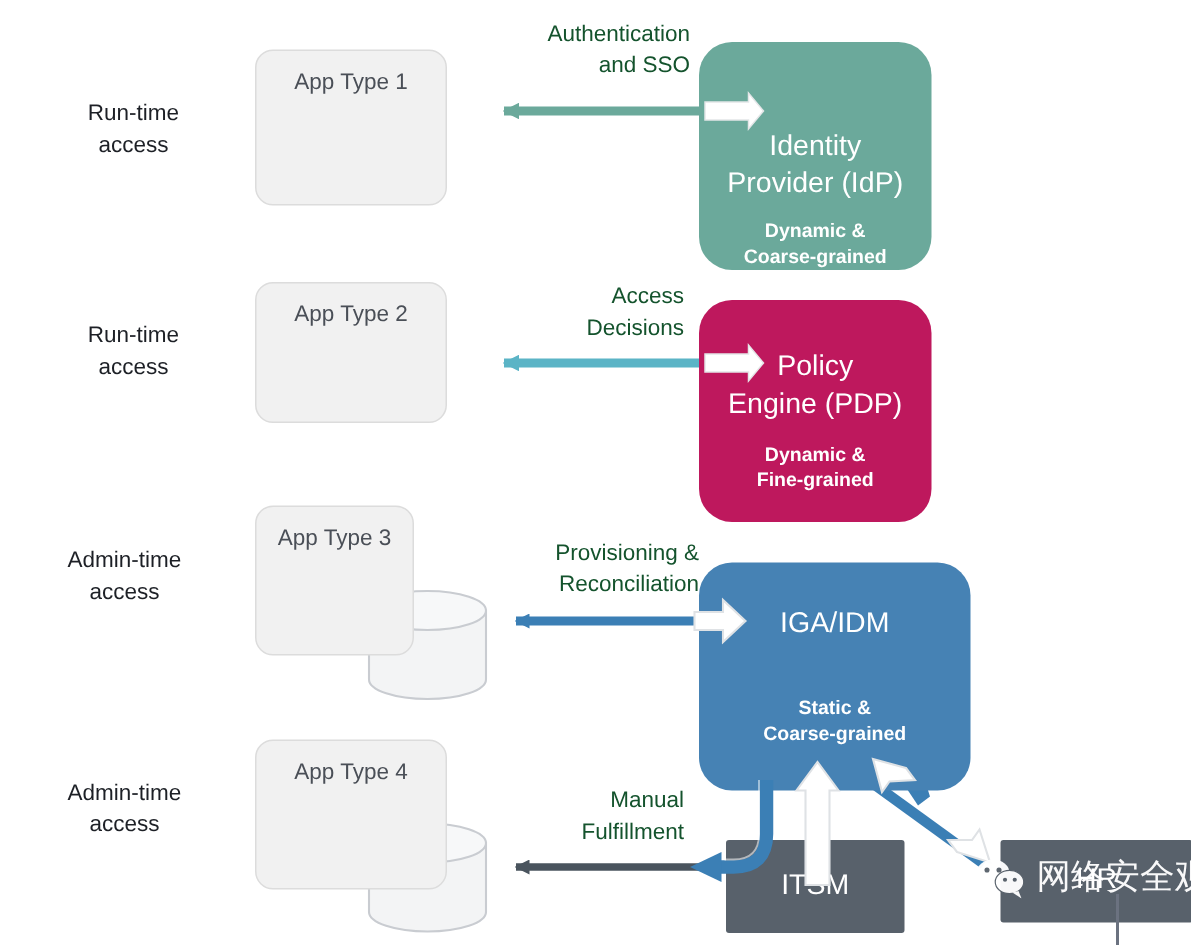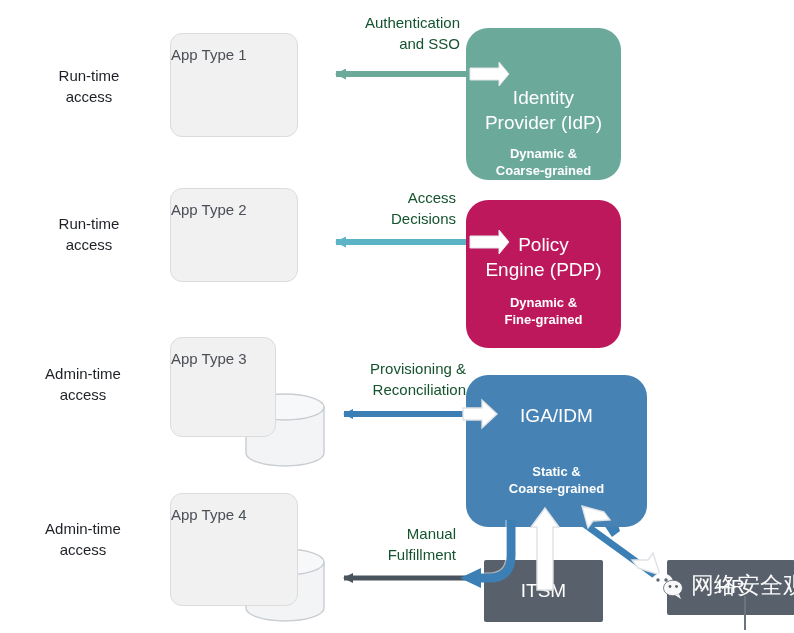--- a/index.html
+++ b/index.html
@@ -35,20 +35,21 @@
     background: #f1f1f1;
     border: 1px solid #dcdcdc;
     border-radius: 12px;
     z-index: 4;
   }
   .app-box .app-label {
     position: absolute;
     top: 12px;
     left: 0;
     right: 0;
+    text-align: center;
     font-size: 15px;
     color: #4a4f57;
   }
 
   
   .db {
     position: absolute;
     z-index: 2;
   }
 
@@ -209,21 +210,21 @@
   </div>
 
   <div class="app-box" style="left:170px; top:188px; width:128px; height:94px;">
     <div class="app-label">App Type 2</div>
   </div>
 
   <div class="app-box" style="left:170px; top:337px; width:106px; height:100px;">
     <div class="app-label">App Type 3</div>
   </div>
 
-  <div class="app-box" style="left:170px; top:493px; width:128px; height:113px;">
+  <div class="app-box" style="left:170px; top:493px; width:128px; height:100px;">
     <div class="app-label">App Type 4</div>
   </div>
 
   <div class="conn-label" style="left:300px; top:12px; width:160px;">
     <div>Authentication</div>
     <div>and SSO</div>
   </div>
 
   <div class="conn-label" style="left:306px; top:187px; width:150px;">
     <div>Access</div>

